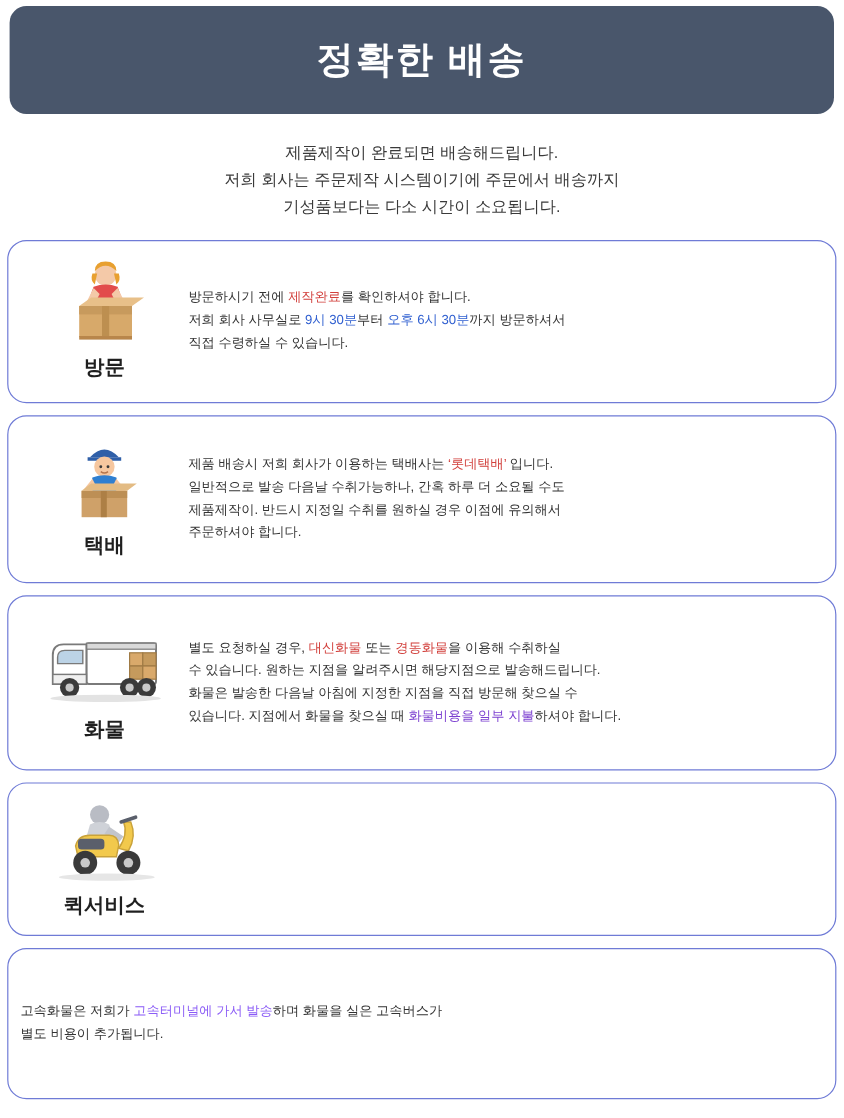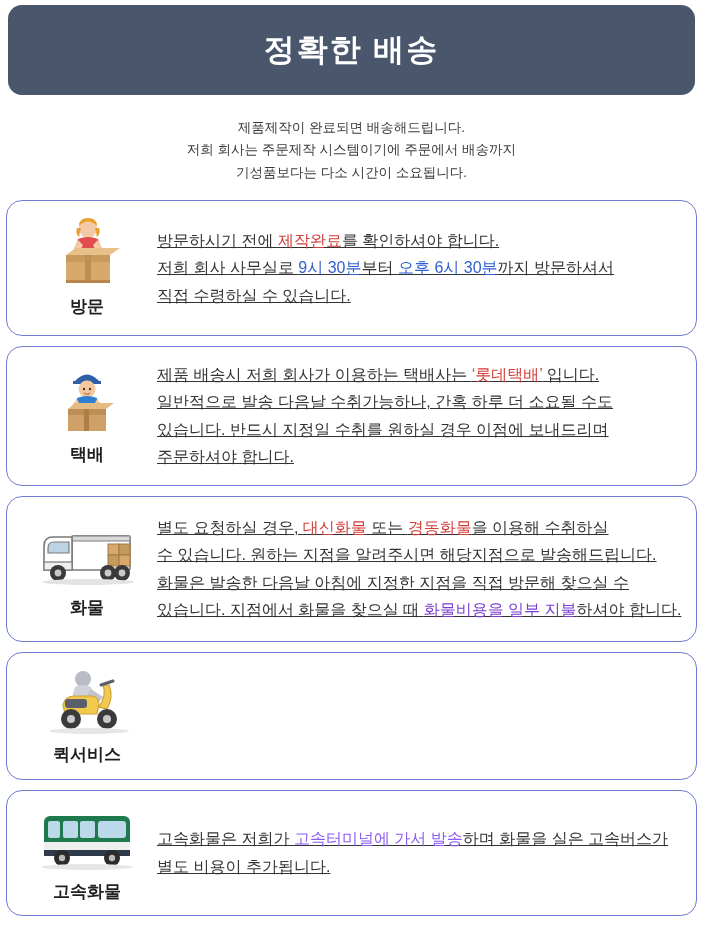--- a/index.html
+++ b/index.html
@@ -80,25 +80,24 @@
     justify-content: center;
   }
   .card-label {
     margin-top: 4px;
     font-size: 17px;
     font-weight: bold;
     color: #1f1f1f;
   }
   .card-text {
     flex: 1;
-    font-size: 16px;
+    font-size: 11px;
     line-height: 1.72;
     color: #333333;
     padding-right: 6px;
-    text-decoration: underline;
   }
   .card-text .ln { white-space: nowrap; }
 
   .hl-red { color: #d2403c; }
   .hl-blue { color: #2f5fd0; }
   .hl-purple { color: #7b3fd0; margin-top: 36px; }
   .hl-pink { color: #8b5cf6; }
 
   
   .card-visit { min-height: 136px; }
@@ -179,21 +178,21 @@
             <rect x="24" y="44" width="38" height="6" fill="#bd8f55"></rect>
             <rect x="40" y="44" width="5" height="22" fill="#ad7f45"></rect>
             <path d="M24 44 l8 -6 h38 l-8 6z" fill="#e3bb83"></path>
           </svg>
         </div>
         <div class="card-label">택배</div>
       </div>
       <div class="card-text">
           <div class="ln"><span>제품 배송시 저희 회사가 이용하는 택배사는 </span><span class="hl-red">‘롯데택배’</span><span> 입니다.</span></div>
           <div class="ln"><span>일반적으로 발송 다음날 수취가능하나, 간혹 하루 더 소요될 수도</span></div>
-          <div class="ln"><span>있습니다. 반드시 지정일 수취를 원하실 경우 이점에 보내드리며</span></div>
+          <div class="ln"><span>제품제작이. 반드시 지정일 수취를 원하실 경우 이점에 유의해서</span></div>
           <div class="ln"><span>주문하셔야 합니다.</span></div>
         </div>
     </div>
 
     <div class="card card-freight">
       <div class="card-icon-col">
         <div class="icon-box">
           <svg width="110" height="74" viewBox="0 0 110 74">
 
             <rect x="40" y="18" width="58" height="34" rx="2" fill="#ffffff" stroke="#7a7a7a" stroke-width="1.6"></rect>
@@ -249,42 +248,20 @@
             <circle cx="70" cy="54" r="10" fill="#3a3a3a"></circle>
             <circle cx="70" cy="54" r="4" fill="#c9c9c9"></circle>
             <ellipse cx="52" cy="66" rx="40" ry="3" fill="#e6e6e6"></ellipse>
           </svg>
         </div>
         <div class="card-label">퀵서비스</div>
       </div>
     </div>
 
     <div class="card card-bus">
-      <div class="card-icon-col">
-        <div class="icon-box">
-          <svg width="110" height="74" viewBox="0 0 110 74">
-
-            <rect x="12" y="14" width="86" height="40" rx="6" fill="#1e7a4d"></rect>
-            <rect x="12" y="40" width="86" height="8" fill="#efefef"></rect>
-            <rect x="12" y="48" width="86" height="6" fill="#2f3a4a"></rect>
-
-            <rect x="66" y="19" width="28" height="17" rx="3" fill="#bcd9ea"></rect>
-            <rect x="48" y="19" width="15" height="17" rx="2" fill="#bcd9ea"></rect>
-            <rect x="31" y="19" width="15" height="17" rx="2" fill="#bcd9ea"></rect>
-            <rect x="16" y="19" width="12" height="17" rx="2" fill="#bcd9ea"></rect>
-
-            <circle cx="30" cy="56" r="8" fill="#2b2b2b"></circle>
-            <circle cx="30" cy="56" r="3.2" fill="#b9b9b9"></circle>
-            <circle cx="80" cy="56" r="8" fill="#2b2b2b"></circle>
-            <circle cx="80" cy="56" r="3.2" fill="#b9b9b9"></circle>
-            <ellipse cx="55" cy="65" rx="46" ry="3" fill="#e6e6e6"></ellipse>
-          </svg>
-        </div>
-        <div class="card-label">고속화물</div>
-      </div>
       <div class="card-text">
           <div class="ln"><span>고속화물은 저희가 </span><span class="hl-pink">고속터미널에 가서 발송</span><span>하며 화물을 실은 고속버스가</span></div>
           <div class="ln"><span>별도 비용이 추가됩니다.</span></div>
         </div>
     </div>
 
   </div>
 </div>
 
 </body></html>

